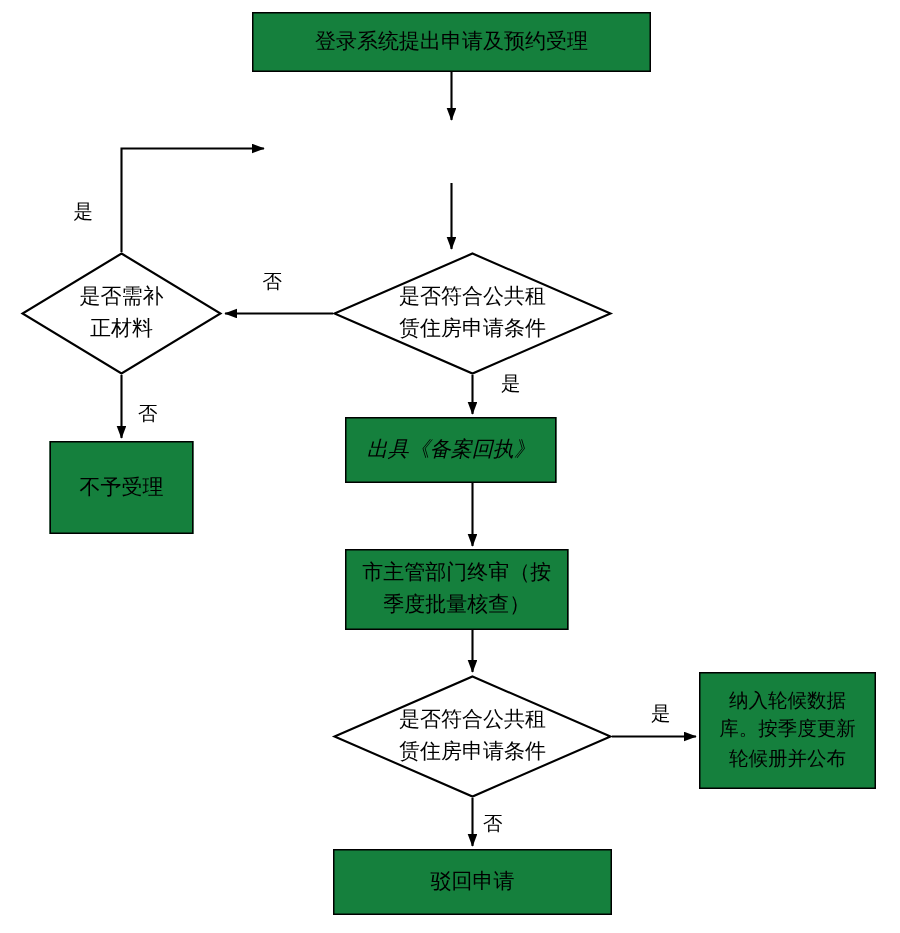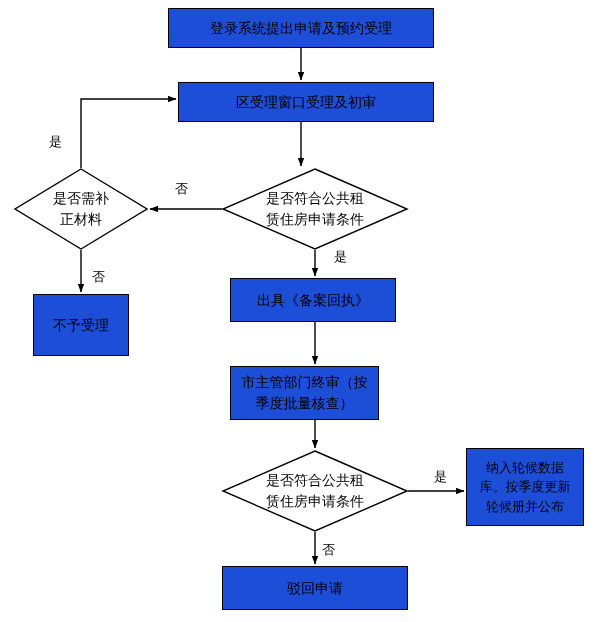--- a/index.html
+++ b/index.html
@@ -14,21 +14,21 @@
     position: relative;
     width: 600px;
     height: 622px;
     background: #ffffff;
     overflow: hidden;
   }
   .node {
     position: absolute;
     box-sizing: border-box;
     border: 1px solid #000000;
-    background: #1d4ed8;
+    background: #15803d;
     display: flex;
     align-items: center;
     justify-content: center;
     text-align: center;
     font-size: 14px;
     line-height: 1.5;
     color: #000000;
     padding: 2px 4px;
     white-space: pre-line;
   }
@@ -98,41 +98,40 @@
 
     <line x1="315" y1="420" x2="315" y2="448" stroke="#000000" stroke-width="1.4" marker-end="url(#arrow)"></line>
 
     <line x1="408" y1="491" x2="464" y2="491" stroke="#000000" stroke-width="1.4" marker-end="url(#arrow)"></line>
 
     <line x1="315" y1="532" x2="315" y2="564" stroke="#000000" stroke-width="1.4" marker-end="url(#arrow)"></line>
   </svg>
 
   <div class="node" style="left:168px; top:8px; width:266px; height:40px;">登录系统提出申请及预约受理</div>
 
-  <div class="node" style="left:178px; top:82px; width:256px; height:40px;">区受理窗口受理及初审</div>
 
   <div class="diamond-wrap" style="left:222px; top:168px; width:186px; height:82px;">
     <svg width="186" height="82" viewBox="0 0 186 82">
       <polygon points="93,1 185,41 93,81 1,41" fill="#ffffff" stroke="#000000" stroke-width="1.4"></polygon>
     </svg>
     <div class="diamond-label">是否符合公共租
 赁住房申请条件</div>
   </div>
 
   <div class="diamond-wrap" style="left:14px; top:168px; width:134px; height:82px;">
     <svg width="134" height="82" viewBox="0 0 134 82">
       <polygon points="67,1 133,41 67,81 1,41" fill="#ffffff" stroke="#000000" stroke-width="1.4"></polygon>
     </svg>
     <div class="diamond-label">是否需补
 正材料</div>
   </div>
 
   <div class="node" style="left:33px; top:294px; width:96px; height:62px;">不予受理</div>
 
-  <div class="node" style="left:230px; top:278px; width:166px; height:44px;">出具《备案回执》</div>
+  <div class="node" style="left:230px; top:278px; width:141px; height:44px;font-style:italic;">出具《备案回执》</div>
 
   <div class="node" style="left:230px; top:366px; width:149px; height:54px;">市主管部门终审（按
 季度批量核查）</div>
 
   <div class="diamond-wrap" style="left:222px; top:450px; width:186px; height:82px;">
     <svg width="186" height="82" viewBox="0 0 186 82">
       <polygon points="93,1 185,41 93,81 1,41" fill="#ffffff" stroke="#000000" stroke-width="1.4"></polygon>
     </svg>
     <div class="diamond-label">是否符合公共租
 赁住房申请条件</div>

